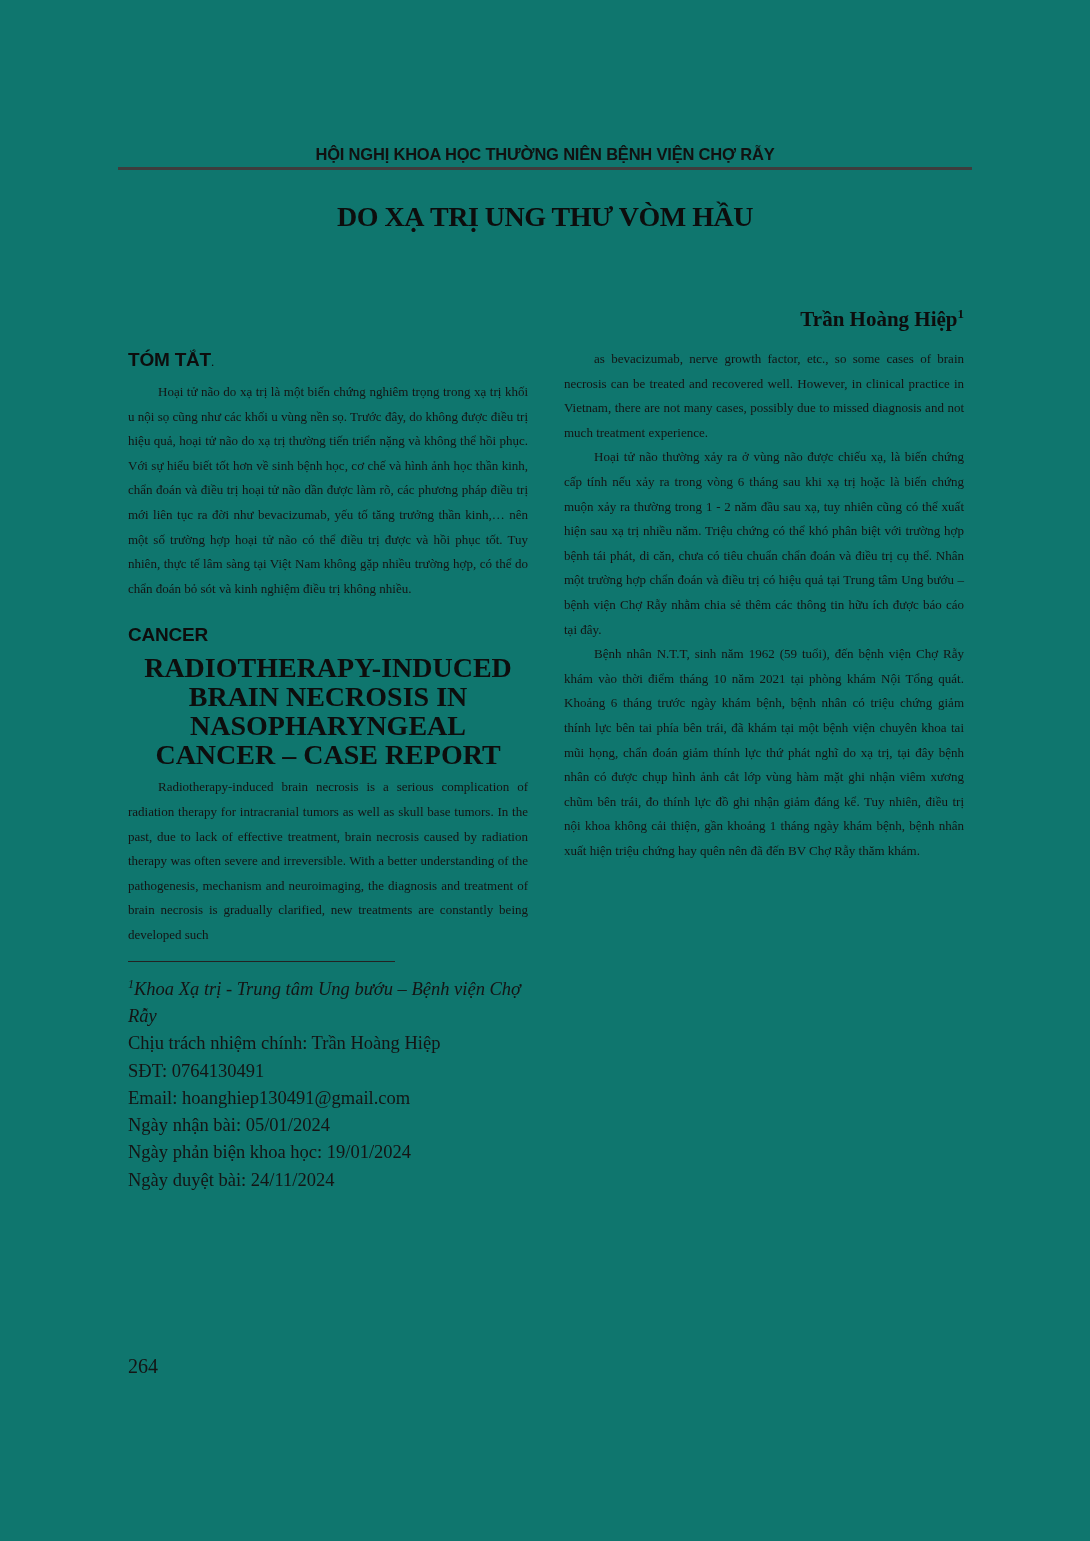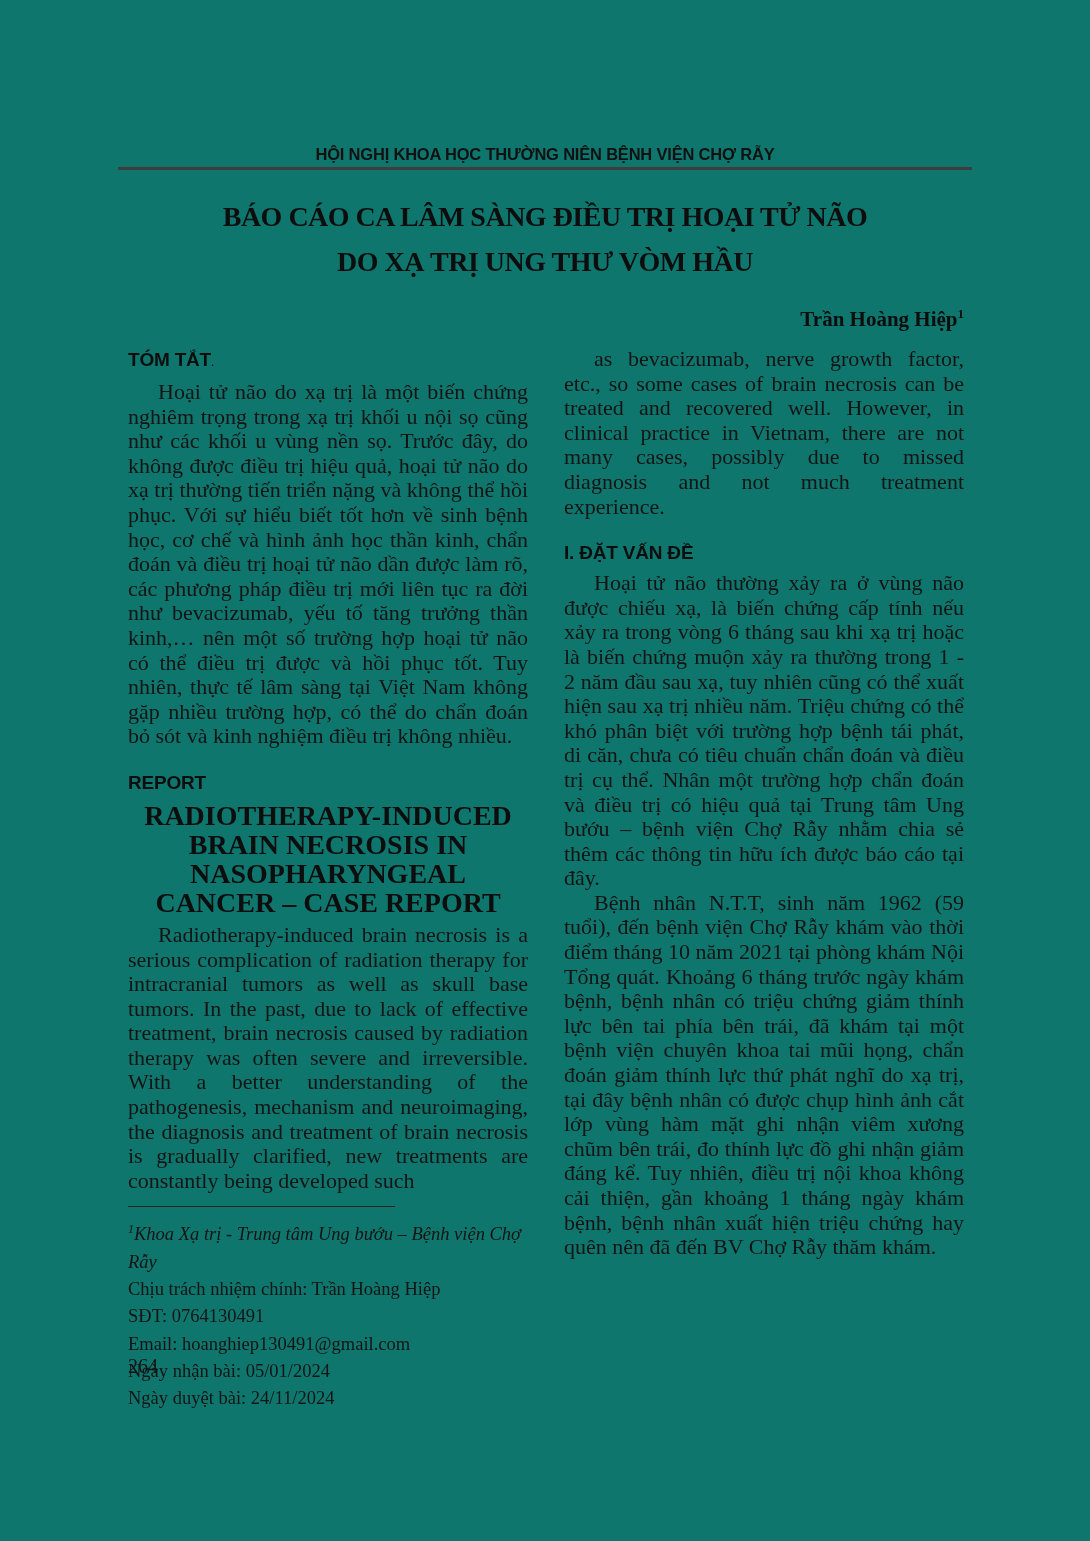--- a/index.html
+++ b/index.html
@@ -47,21 +47,21 @@
   .h-sans{
     font-family:"Liberation Sans", sans-serif;
     font-weight:700;font-size:19px;letter-spacing:-0.2px;
     line-height:26px;color:#0d0d0d;
     margin:0 0 5px 0;
   }
   .h-sans.spaced{margin-top:21px;margin-bottom:5px;}
   .dot-after{font-family:"Liberation Serif",serif;font-weight:400;font-size:13px;}
   p.body{
     margin:0;
-    font-size:22px;line-height:24.6px;
+    font-size:13px;line-height:24.6px;
     text-align:justify;text-indent:30px;
     color:#141414;
   }
   .summary-title{
     margin:3px 0 6px 0;
     text-align:center;
     font-weight:700;font-size:28px;line-height:29px;
     color:#0d0d0d;
   }
   .footnote{margin-top:13px;}
@@ -78,51 +78,50 @@
 </style>
 </head>
 <body>
 
 <div class="page">
 
   <div class="running-head">HỘI NGHỊ KHOA HỌC THƯỜNG NIÊN BỆNH VIỆN CHỢ RẪY</div>
   <div class="header-rule"></div>
 
   <div class="doc-title">
-    <div>BÁO CÁO CA LÂM SÀNG ĐIỀU TRỊ HOẠI TỬ NÃO</div>
     <div>DO XẠ TRỊ UNG THƯ VÒM HẦU</div>
   </div>
 
   <div class="author-line"><span>Trần Hoàng Hiệp</span><sup>1</sup></div>
 
   <div class="columns">
 
     <div class="col">
       <div class="h-sans"><span>TÓM TẮT</span><span class="dot-after">.</span></div>
       <p class="body">Hoại tử não do xạ trị là một biến chứng nghiêm trọng trong xạ trị khối u nội sọ cũng như các khối u vùng nền sọ. Trước đây, do không được điều trị hiệu quả, hoại tử não do xạ trị thường tiến triển nặng và không thể hồi phục. Với sự hiểu biết tốt hơn về sinh bệnh học, cơ chế và hình ảnh học thần kinh, chẩn đoán và điều trị hoại tử não dần được làm rõ, các phương pháp điều trị mới liên tục ra đời như bevacizumab, yếu tố tăng trưởng thần kinh,… nên một số trường hợp hoại tử não có thể điều trị được và hồi phục tốt. Tuy nhiên, thực tế lâm sàng tại Việt Nam không gặp nhiều trường hợp, có thể do chẩn đoán bỏ sót và kinh nghiệm điều trị không nhiều.</p>
 
-      <div class="h-sans spaced">REPORT</div>
+      <div class="h-sans spaced">CANCER</div>
       <div class="summary-title">RADIOTHERAPY-INDUCED BRAIN NECROSIS IN NASOPHARYNGEAL CANCER – CASE REPORT</div>
       <p class="body">Radiotherapy-induced brain necrosis is a serious complication of radiation therapy for intracranial tumors as well as skull base tumors. In the past, due to lack of effective treatment, brain necrosis caused by radiation therapy was often severe and irreversible. With a better understanding of the pathogenesis, mechanism and neuroimaging, the diagnosis and treatment of brain necrosis is gradually clarified, new treatments are constantly being developed such</p>
 
       <div class="footnote">
         <div class="footnote-rule"></div>
         <div class="fline affiliation"><sup>1</sup><span>Khoa Xạ trị - Trung tâm Ung bướu – Bệnh viện Chợ Rẫy</span></div>
         <div class="fline">Chịu trách nhiệm chính: Trần Hoàng Hiệp</div>
         <div class="fline">SĐT: 0764130491</div>
         <div class="fline">Email: hoanghiep130491@gmail.com</div>
         <div class="fline">Ngày nhận bài: 05/01/2024</div>
+        <div class="fline">Ngày phản biện khoa học: 19/01/2024</div>
         <div class="fline">Ngày duyệt bài: 24/11/2024</div>
       </div>
     </div>
 
     <div class="col">
       <p class="body">as bevacizumab, nerve growth factor, etc., so some cases of brain necrosis can be treated and recovered well. However, in clinical practice in Vietnam, there are not many cases, possibly due to missed diagnosis and not much treatment experience.</p>
 
-      <div class="h-sans spaced">I. ĐẶT VẤN ĐỀ</div>
       <p class="body">Hoại tử não thường xảy ra ở vùng não được chiếu xạ, là biến chứng cấp tính nếu xảy ra trong vòng 6 tháng sau khi xạ trị hoặc là biến chứng muộn xảy ra thường trong 1 - 2 năm đầu sau xạ, tuy nhiên cũng có thể xuất hiện sau xạ trị nhiều năm. Triệu chứng có thể khó phân biệt với trường hợp bệnh tái phát, di căn, chưa có tiêu chuẩn chẩn đoán và điều trị cụ thể. Nhân một trường hợp chẩn đoán và điều trị có hiệu quả tại Trung tâm Ung bướu – bệnh viện Chợ Rẫy nhằm chia sẻ thêm các thông tin hữu ích được báo cáo tại đây.</p>
 
       <p class="body">Bệnh nhân N.T.T, sinh năm 1962 (59 tuổi), đến bệnh viện Chợ Rẫy khám vào thời điểm tháng 10 năm 2021 tại phòng khám Nội Tổng quát. Khoảng 6 tháng trước ngày khám bệnh, bệnh nhân có triệu chứng giảm thính lực bên tai phía bên trái, đã khám tại một bệnh viện chuyên khoa tai mũi họng, chẩn đoán giảm thính lực thứ phát nghĩ do xạ trị, tại đây bệnh nhân có được chụp hình ảnh cắt lớp vùng hàm mặt ghi nhận viêm xương chũm bên trái, đo thính lực đồ ghi nhận giảm đáng kể. Tuy nhiên, điều trị nội khoa không cải thiện, gần khoảng 1 tháng ngày khám bệnh, bệnh nhân xuất hiện triệu chứng hay quên nên đã đến BV Chợ Rẫy thăm khám.</p>
     </div>
 
   </div>
 
   <div class="page-number">264</div>
 
 </div>

